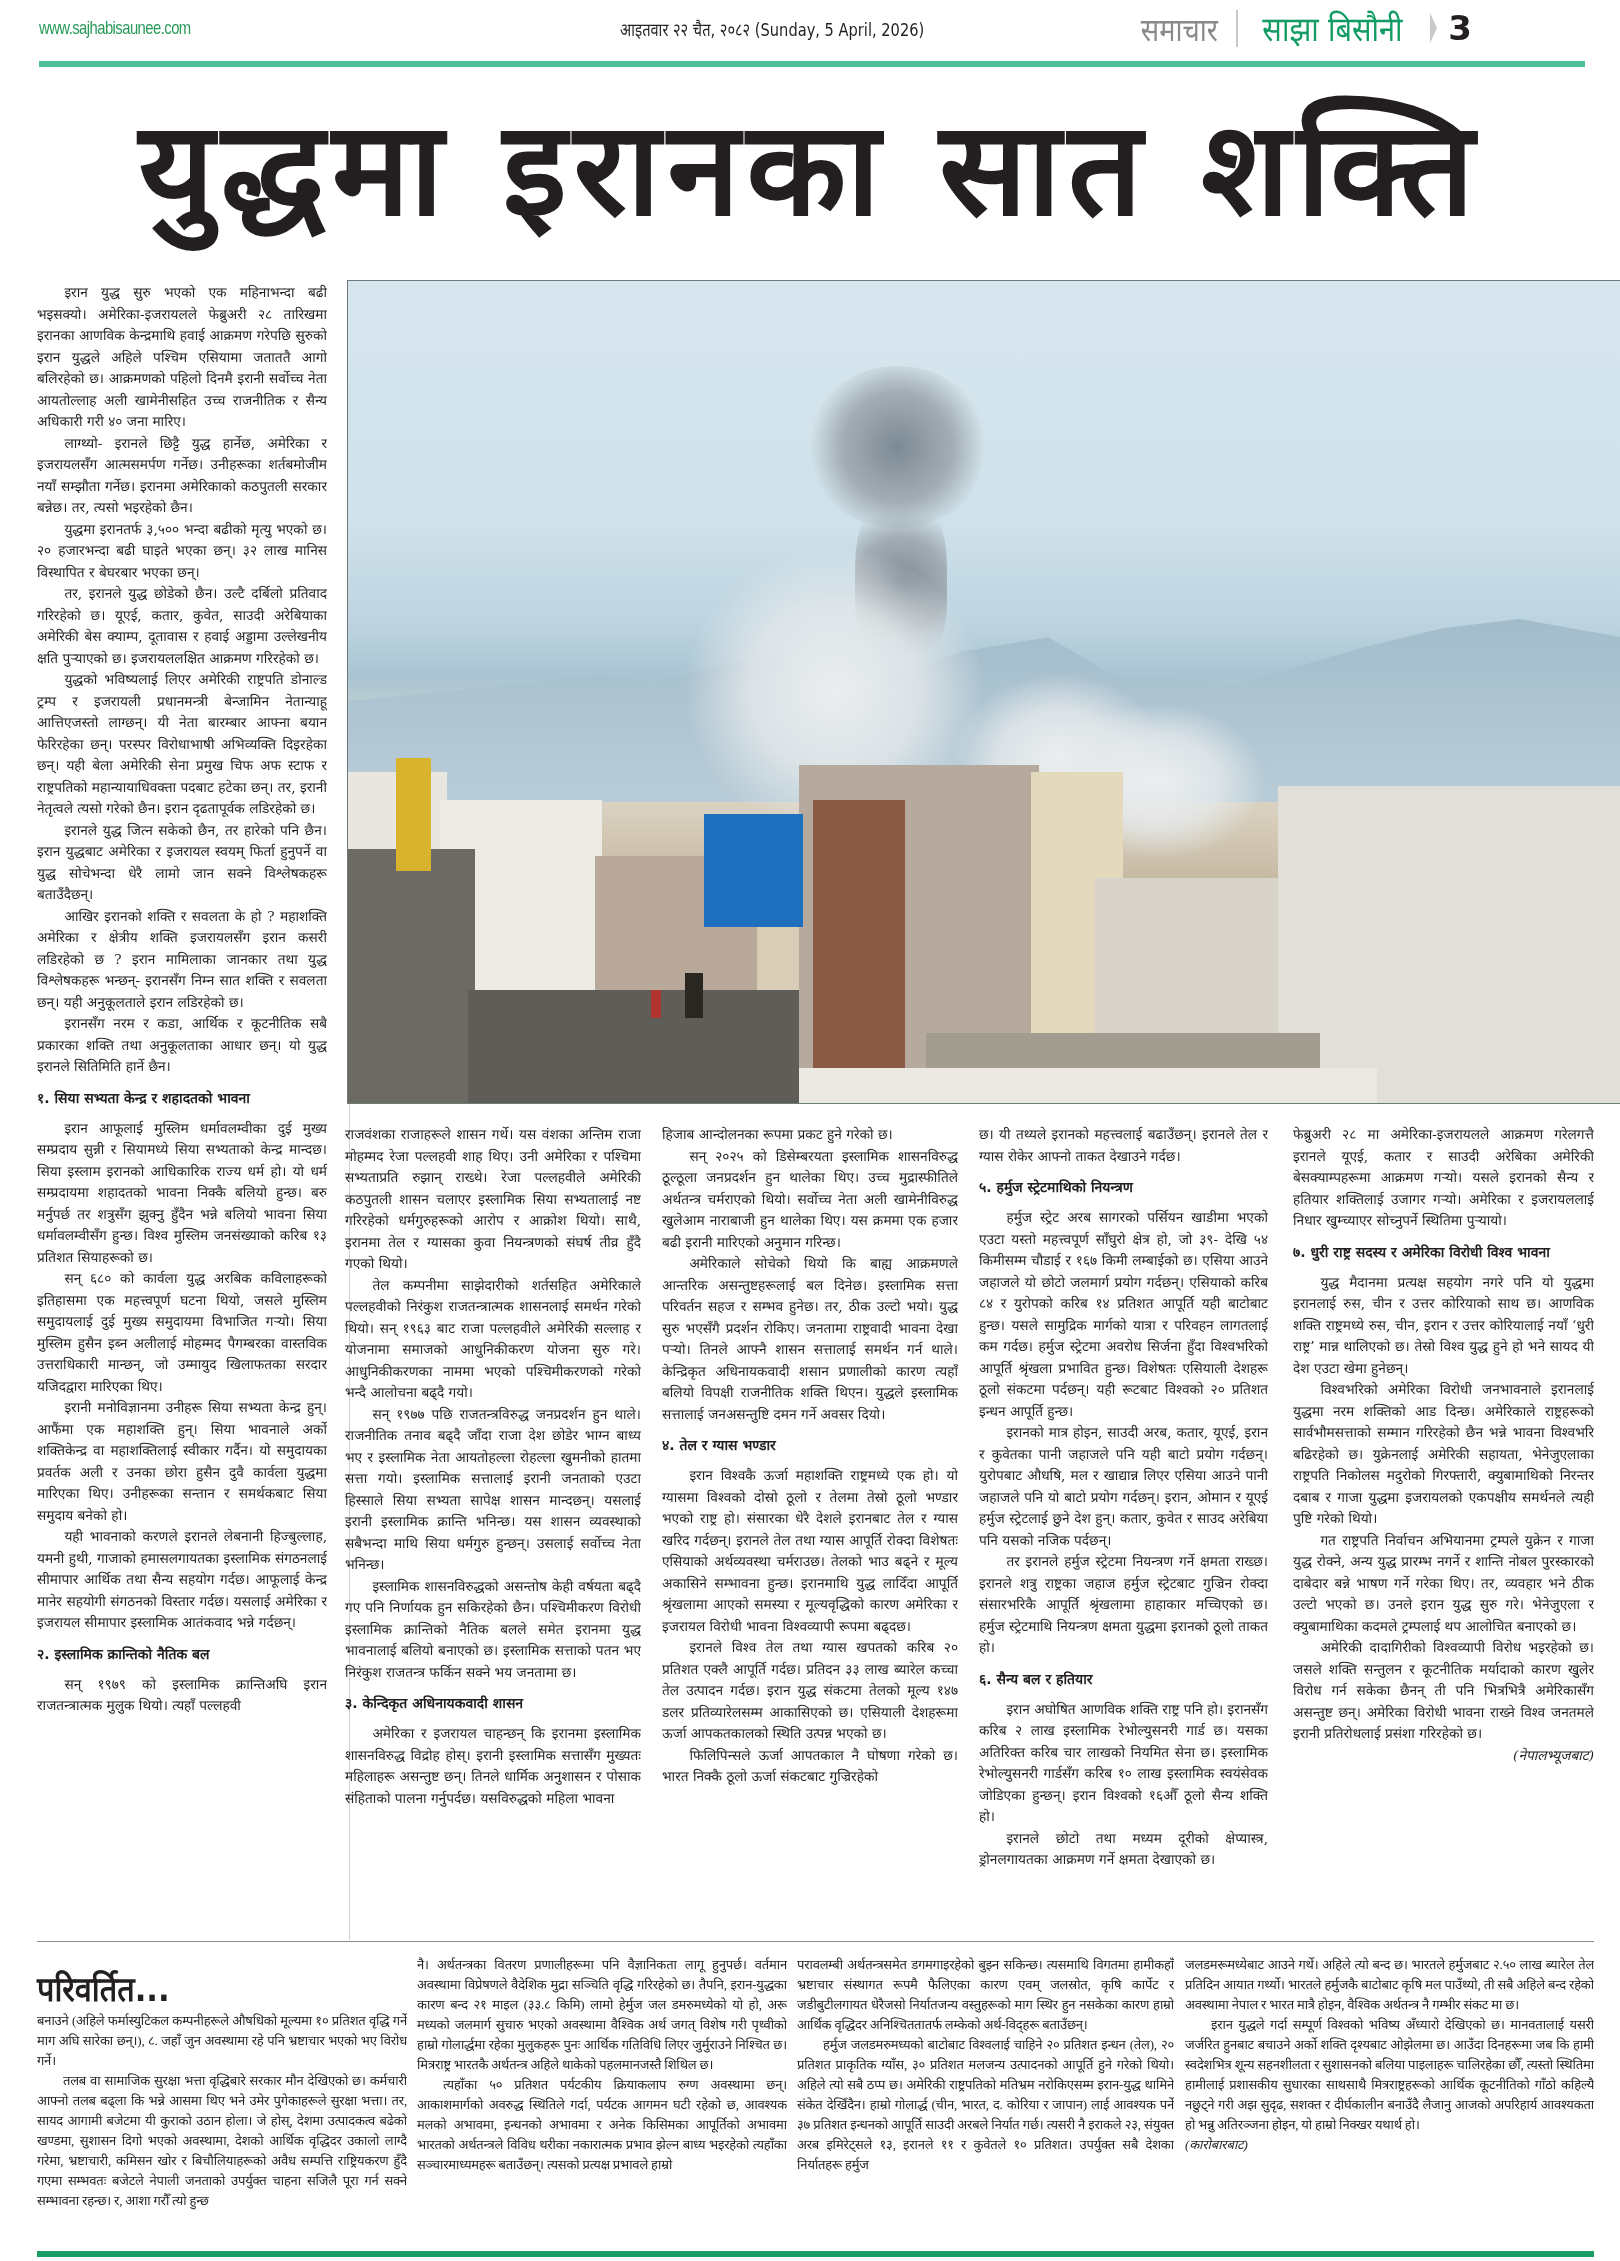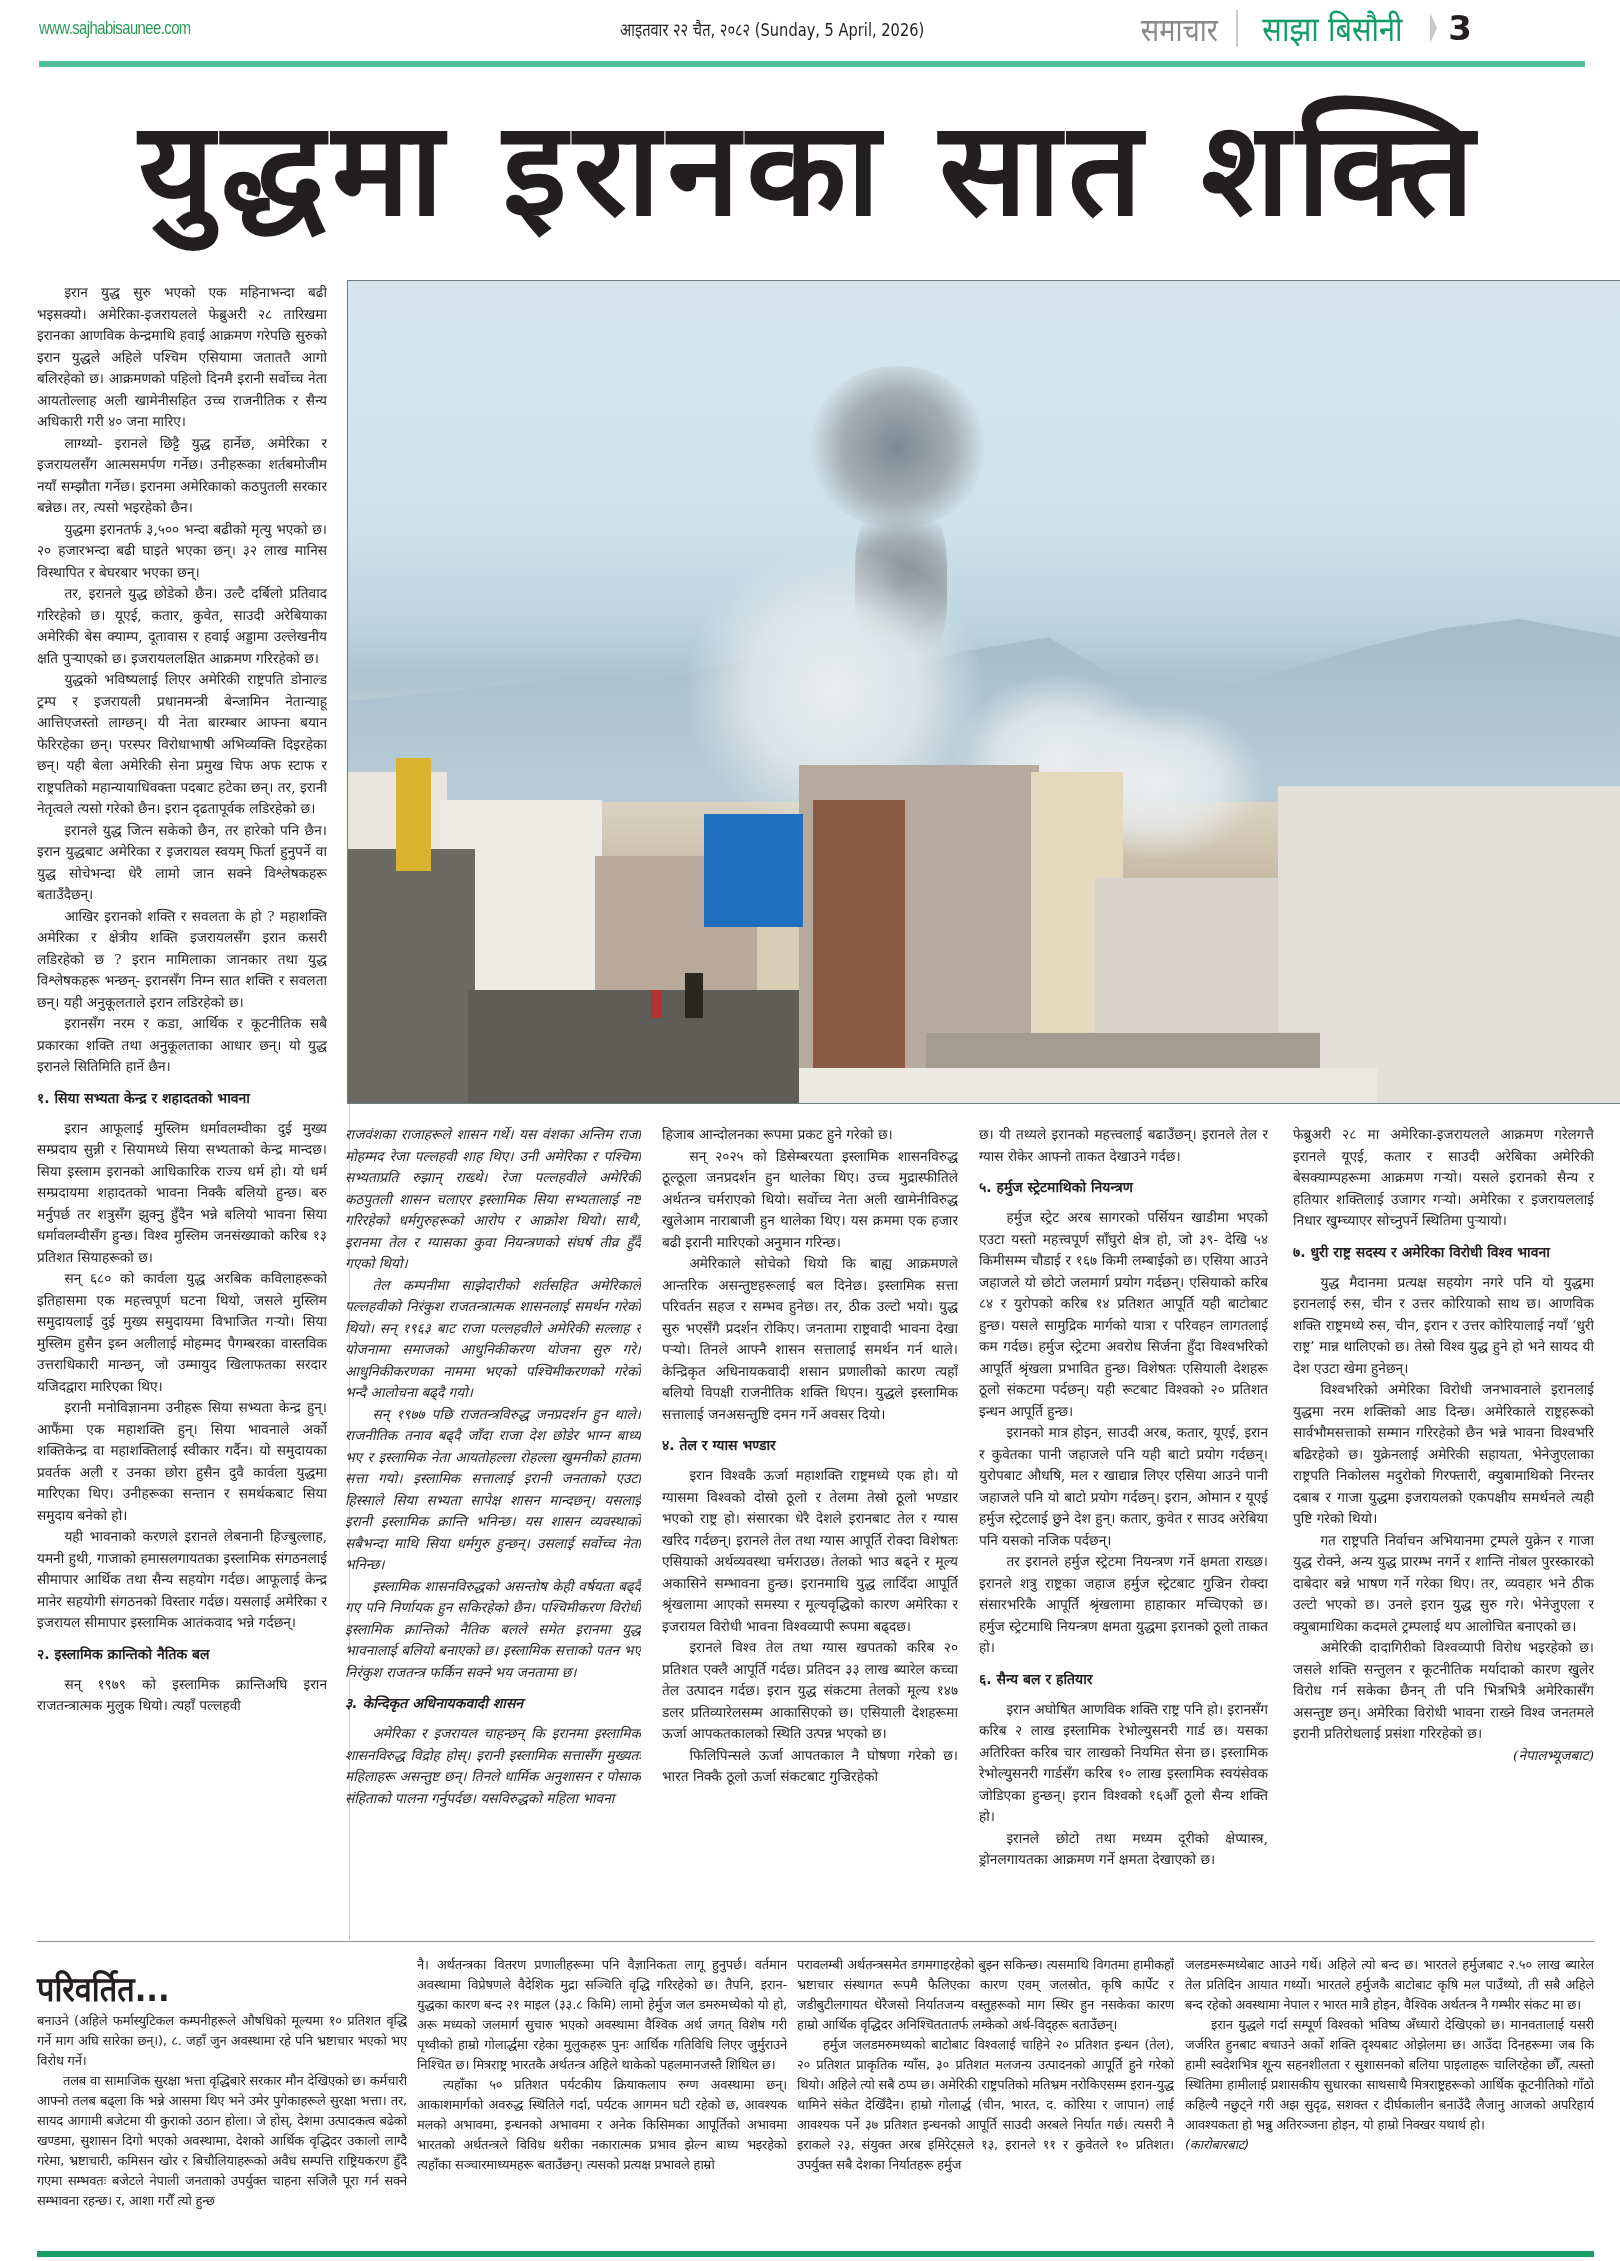--- a/index.html
+++ b/index.html
@@ -28,30 +28,30 @@
 
   .photo { position: absolute; left: 347px; top: 280px; width: 1275px; height: 824px; overflow: hidden; border: 1.4px solid #6d7b7a; background: linear-gradient(180deg, #d7e6ee 0%, #cfe1ea 30%, #bcd3df 42%, #aac4d2 48%, #c8d3d0 55%, #ddd6c6 62%, #c9bca6 72%, #a79987 84%, #7c7467 100%); }
   .photo .mtn { position: absolute; left: 0; top: 338px; width: 100%; height: 183px; background: linear-gradient(180deg, #a3bccb 0%, #b9cdd8 100%); clip-path: polygon(0 45%, 10% 38%, 20% 30%, 24% 34%, 33% 20%, 40% 40%, 48% 18%, 55% 10%, 60% 30%, 70% 35%, 80% 15%, 86% 5%, 92% 0%, 100% 10%, 100% 100%, 0 100%); }
   .photo .smoke { position: absolute; border-radius: 50%; background: radial-gradient(circle, #7d8a94 0%, #a3adb4 45%, rgba(200,208,212,0) 72%); }
   .photo .plume { position: absolute; background: radial-gradient(ellipse, rgba(238,240,240,0.95) 0%, rgba(230,234,236,0.8) 40%, rgba(220,226,230,0) 72%); border-radius: 50%; }
   .photo .city { position: absolute; left: 0; bottom: 0; width: 100%; height: 394px; }
   .photo .bldg { position: absolute; bottom: 0; }
   .photo .win { position: absolute; background: rgba(60,55,50,0.55); }
 
   .col { position: absolute; top: 1124px; height: 810px; overflow: hidden; }
-  .col2 { left: 345px; width: 296px; font-style: italic; }
+  .col2 { left: 345px; width: 296px; }
   .col3 { left: 662px; width: 296px; }
   .col4 { left: 979px; width: 289px; }
   .col5 { left: 1293px; width: 301px; }
   .byline { text-align: right; font-style: italic; text-indent: 0 !important; }
 
   .bottom-rule { position: absolute; left: 37px; top: 1941px; width: 1557px; height: 1.4px; background: #8c8c8c; }
   .jump-title { position: absolute; left: 37px; top: 1965px; font-family: "DejaVu Sans", sans-serif; font-size: 34px; font-weight: bold; color: #231f20; transform: scaleX(0.9); transform-origin: left; }
   .jump-text { font-family: "DejaVu Sans", sans-serif; font-size: 13px; line-height: 20px; color: #231f20; text-align: justify; position: absolute; overflow: hidden; letter-spacing: -0.2px; }
-  .jump-text p { text-indent: 2em; }
+  .jump-text p { text-indent: 2em; font-family: Liberation Serif, serif; }
   .jump-col1 { left: 37px; top: 2011px; width: 370px; height: 232px; }
   .jump-col2 { left: 417px; top: 1955px; width: 370px; height: 289px; }
   .jump-col3 { left: 797px; top: 1955px; width: 377px; height: 289px; }
   .jump-col4 { left: 1185px; top: 1955px; width: 409px; height: 289px; }
   .bottom-green { position: absolute; left: 37px; top: 2251px; width: 1557px; height: 5.6px; background: #1a9e63; }
 </style>
 </head>
 <body>
 
 <div class="masthead">

